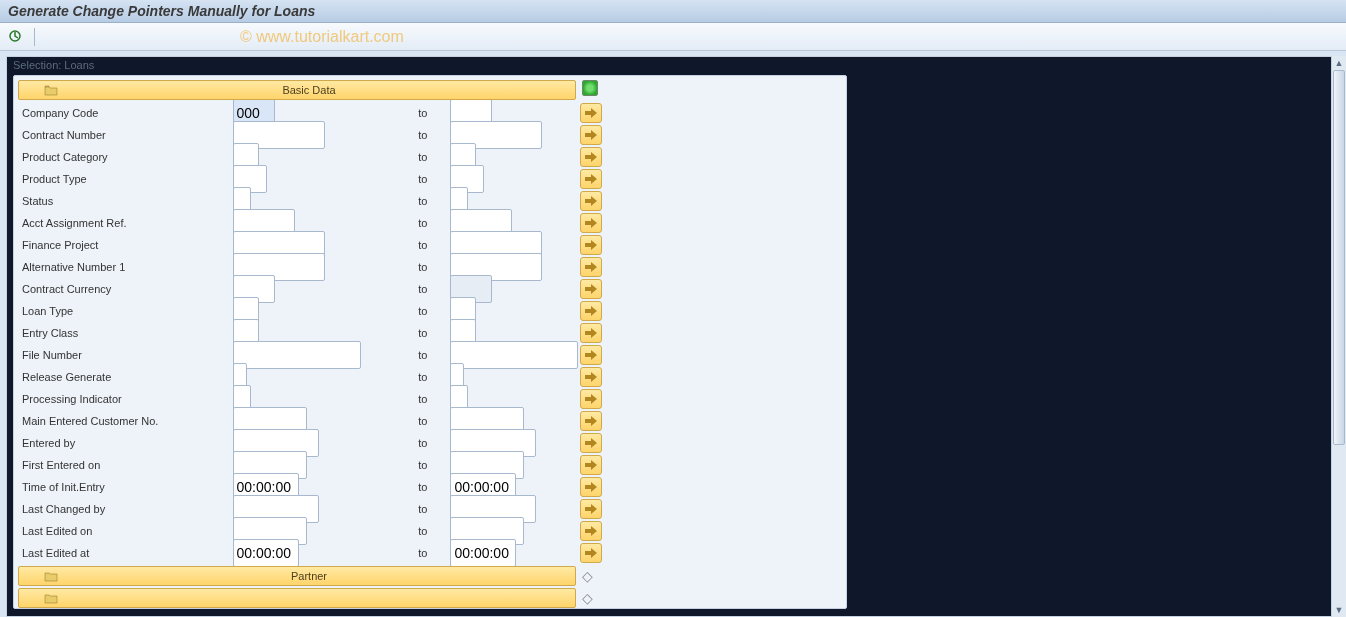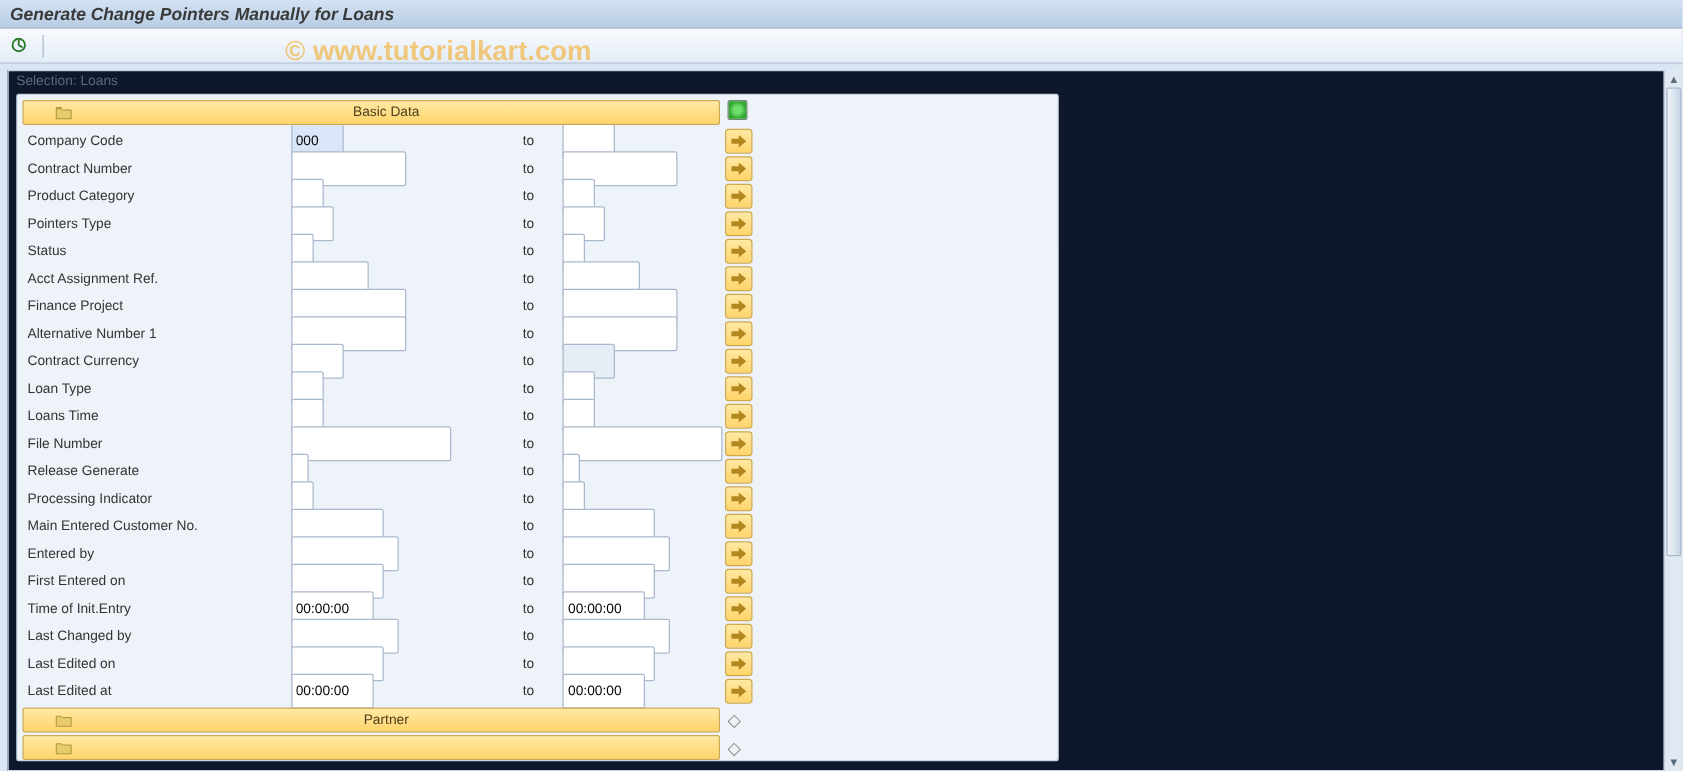--- a/index.html
+++ b/index.html
@@ -38,26 +38,25 @@
     margin-right:2px;
   }
   .tb-sep {
     width:1px;
     height:18px;
     background:#a8b9cc;
     margin:0 4px;
   }
   .watermark {
     position:absolute;
-    left:228px; top:28px;
+    left:240px; top:28px;
     color:rgba(245,160,0,0.5);
-    font-size:22px;
+    font-size:16px;
     pointer-events:none;
     font-family: Arial, sans-serif;
-    font-weight: bold;
   }
   .content {
     position:absolute;
     left:6px; right:14px; top:56px; bottom:0;
     background:#0f172a;
     border:1px solid #c4d2e2;
     box-sizing:border-box;
     overflow:hidden;
   }
   .scrollbar-right {
@@ -142,21 +141,21 @@
     margin:0 4px;
   }
   .row .label {
     width:228px;
     padding-left:4px;
     color:#333;
   }
   .row .field { }
   .row input.txt {
     font-family:inherit;
-    font-size:11px;
+    font-size:14px;
     padding:1px 3px;
     border:1px solid #a9b9cd;
     background:#fff;
     height:28px;
     box-sizing:border-box;
     border-radius:2px;
   }
   .row .to {
     width:60px;
     text-align:center;
@@ -250,21 +249,21 @@
           <div class="field" style="width: 150px;"><input class="txt" value="" style="width: 26px;"></div>
           <div class="to">to</div>
           <div class="field" style="width: 140px;"><input class="txt" value="" style="width: 26px;"></div>
           <div class="more-btn arrow-right">
             <svg viewBox="0 0 12 10">
               <polygon points="0,3 6,3 6,0 12,5 6,10 6,7 0,7"></polygon>
             </svg>
           </div>
         </div>
         <div class="row">
-          <div class="label">Pointers Type</div>
+          <div class="label">Product Type</div>
           <div class="field" style="width: 150px;"><input class="txt" value="" style="width: 34px;"></div>
           <div class="to">to</div>
           <div class="field" style="width: 140px;"><input class="txt" value="" style="width: 34px;"></div>
           <div class="more-btn arrow-right">
             <svg viewBox="0 0 12 10">
               <polygon points="0,3 6,3 6,0 12,5 6,10 6,7 0,7"></polygon>
             </svg>
           </div>
         </div>
         <div class="row">
@@ -327,21 +326,21 @@
           <div class="field" style="width: 150px;"><input class="txt" value="" style="width: 26px;"></div>
           <div class="to">to</div>
           <div class="field" style="width: 140px;"><input class="txt" value="" style="width: 26px;"></div>
           <div class="more-btn arrow-right">
             <svg viewBox="0 0 12 10">
               <polygon points="0,3 6,3 6,0 12,5 6,10 6,7 0,7"></polygon>
             </svg>
           </div>
         </div>
         <div class="row">
-          <div class="label">Loans Time</div>
+          <div class="label">Entry Class</div>
           <div class="field" style="width: 150px;"><input class="txt" value="" style="width: 26px;"></div>
           <div class="to">to</div>
           <div class="field" style="width: 140px;"><input class="txt" value="" style="width: 26px;"></div>
           <div class="more-btn arrow-right">
             <svg viewBox="0 0 12 10">
               <polygon points="0,3 6,3 6,0 12,5 6,10 6,7 0,7"></polygon>
             </svg>
           </div>
         </div>
         <div class="row">

